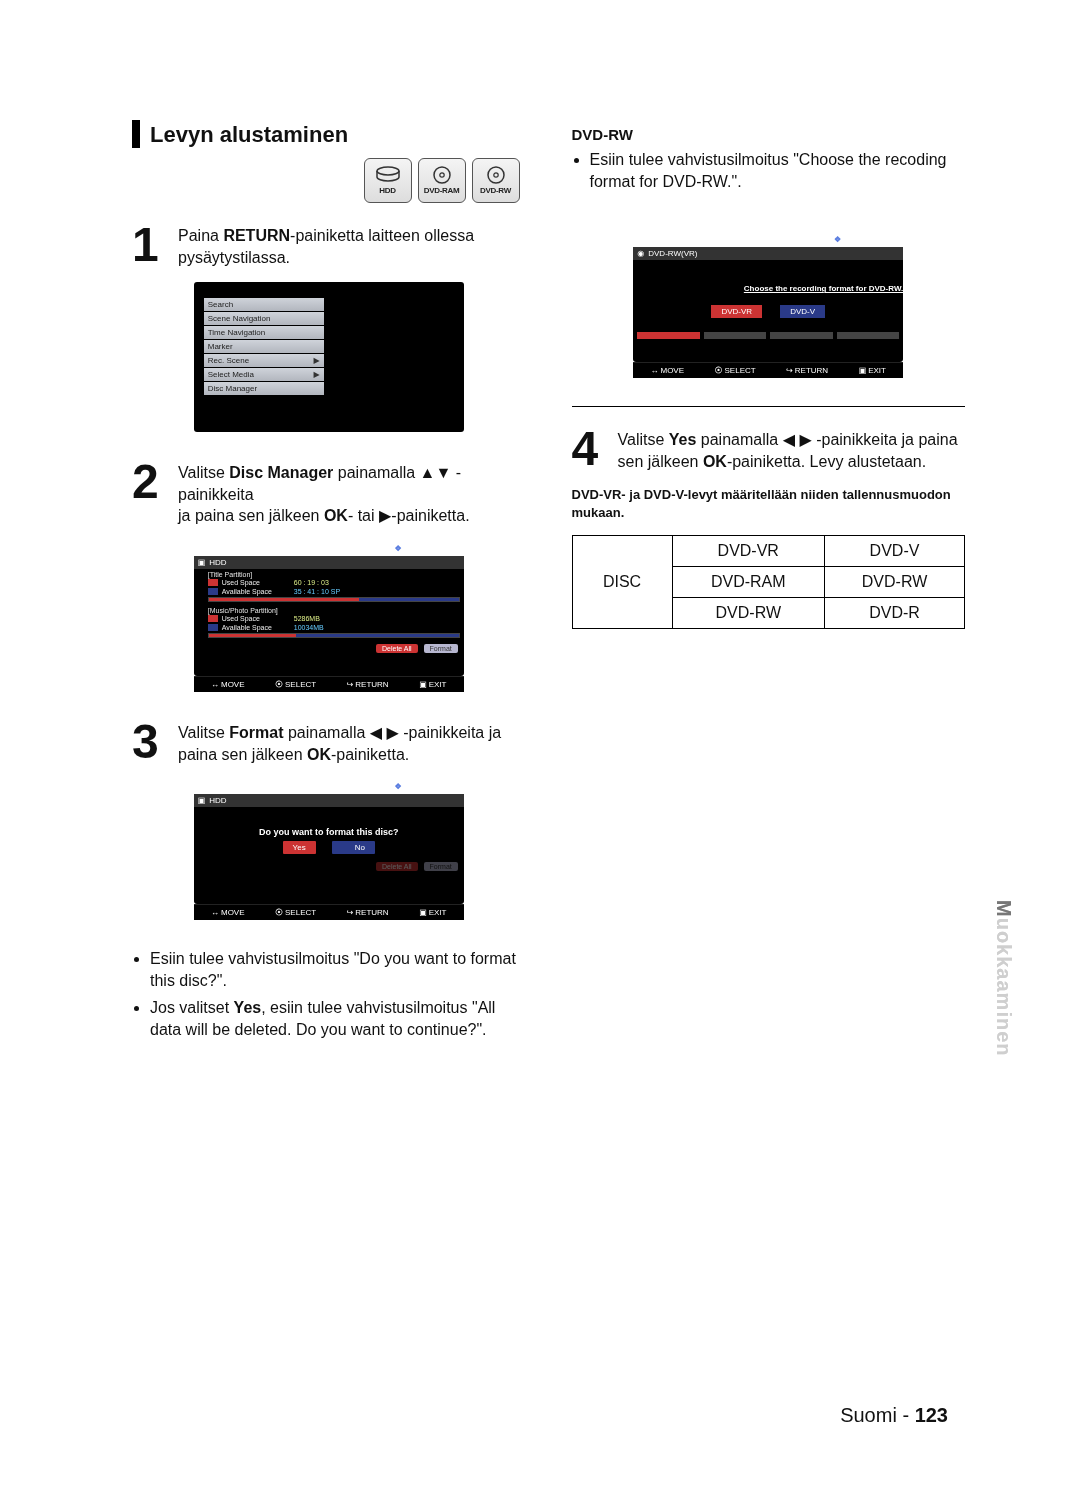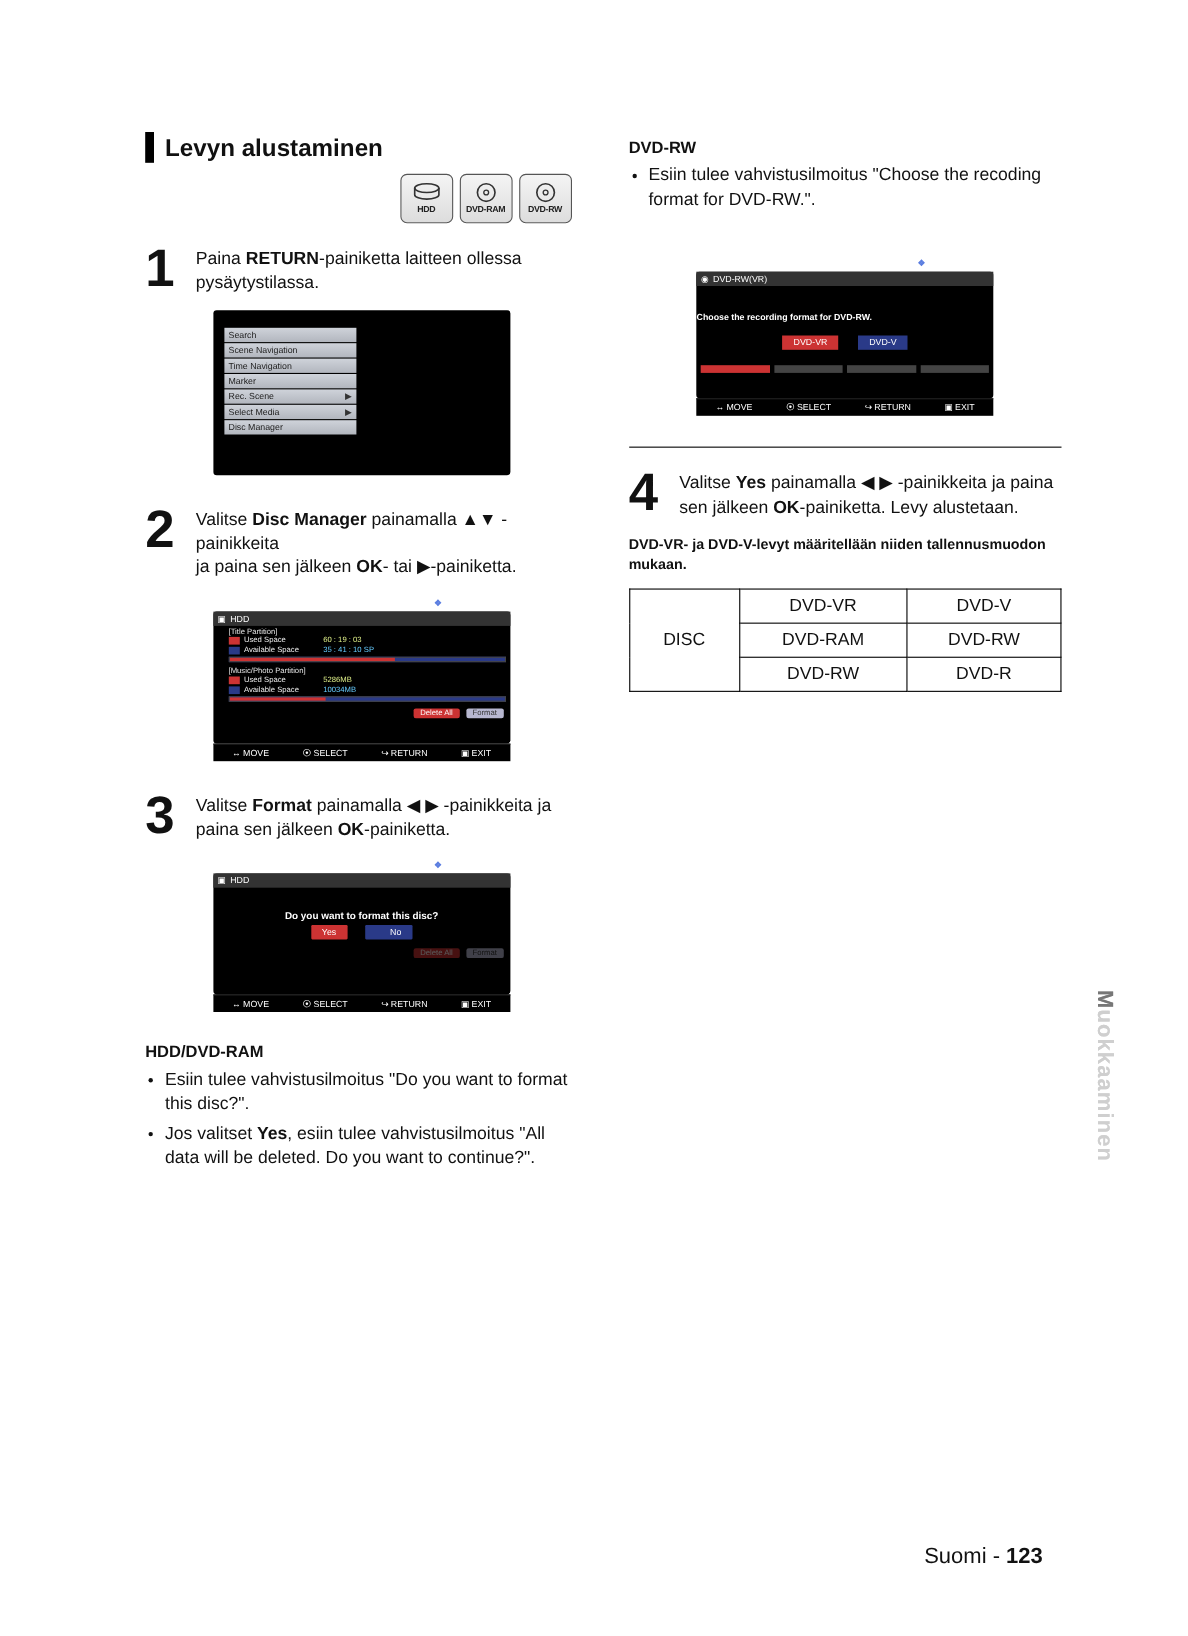--- a/index.html
+++ b/index.html
@@ -98,21 +98,21 @@
   .confirm-wrap{ padding-top:20px;}
   .confirm-q{ text-align:center; color:#fff; font-size:9px; font-weight:bold; margin-bottom:4px;}
   .confirm-btns{ display:flex; justify-content:center; gap:16px;}
   .cbtn{ font-size:8px; padding:2px 10px; background:#c33; color:#fff; border-radius:1px;}
   .cbtn.blue{ background:#2a3a88;padding-left:23px;}
   .dm-ghost-btns{ display:flex; justify-content:flex-end; gap:6px; padding:8px 6px 0 0; opacity:0.35;}
 
   
   .rw-title-row{ background:#333; color:#fff; padding:2px 4px; font-size:8px; display:flex; align-items:center; gap:4px;}
   .rw-body{ padding-top:24px;}
-  .rw-q{ text-align:left; color:#fff; font-size:8px; font-weight:bold; margin-bottom:12px;}
+  .rw-q{ text-align:right; color:#fff; font-size:8px; font-weight:bold; margin-bottom:12px;text-decoration:underline;}
   .rw-btns{ display:flex; justify-content:center; gap:18px;}
   .rwbtn{ font-size:8px; padding:2px 10px; background:#c33; color:#fff;}
   .rwbtn.two{ background:#2a3a88;}
   .rw-tabrow{ display:flex; gap:4px; padding:14px 4px 0 4px;}
   .rw-tab{ flex:1; height:7px; background:#444;}
   .rw-tab.active{ background:#c33;}
 
   .sub-heading{ font-size:15px; font-weight:bold; margin-top:6px; margin-bottom:6px;}
   .bullets{ padding-left:18px; font-size:16px; line-height:1.35;}
   .bullets li{ margin-bottom:6px; list-style: disc; }
@@ -298,21 +298,20 @@
           </div>
         </div>
         <div class="screen-footer">
           <span><span class="fi">↔</span><span>MOVE</span></span>
           <span><span class="fi">⦿</span><span>SELECT</span></span>
           <span><span class="fi">↪</span><span>RETURN</span></span>
           <span><span class="fi">▣</span><span>EXIT</span></span>
         </div>
       </div>
 
-      <div class="sub-heading">HDD/DVD-RAM</div>
       <ul class="bullets">
         <li>Esiin tulee vahvistusilmoitus "Do you want to format this disc?".</li>
         <li>
           <span>Jos valitset </span><span class="bold">Yes</span><span>, esiin tulee vahvistusilmoitus "All data will be deleted. Do you want to continue?".</span>
         </li>
       </ul>
     </div>
 
     <div class="col">
       <div class="sub-heading">DVD-RW</div>

